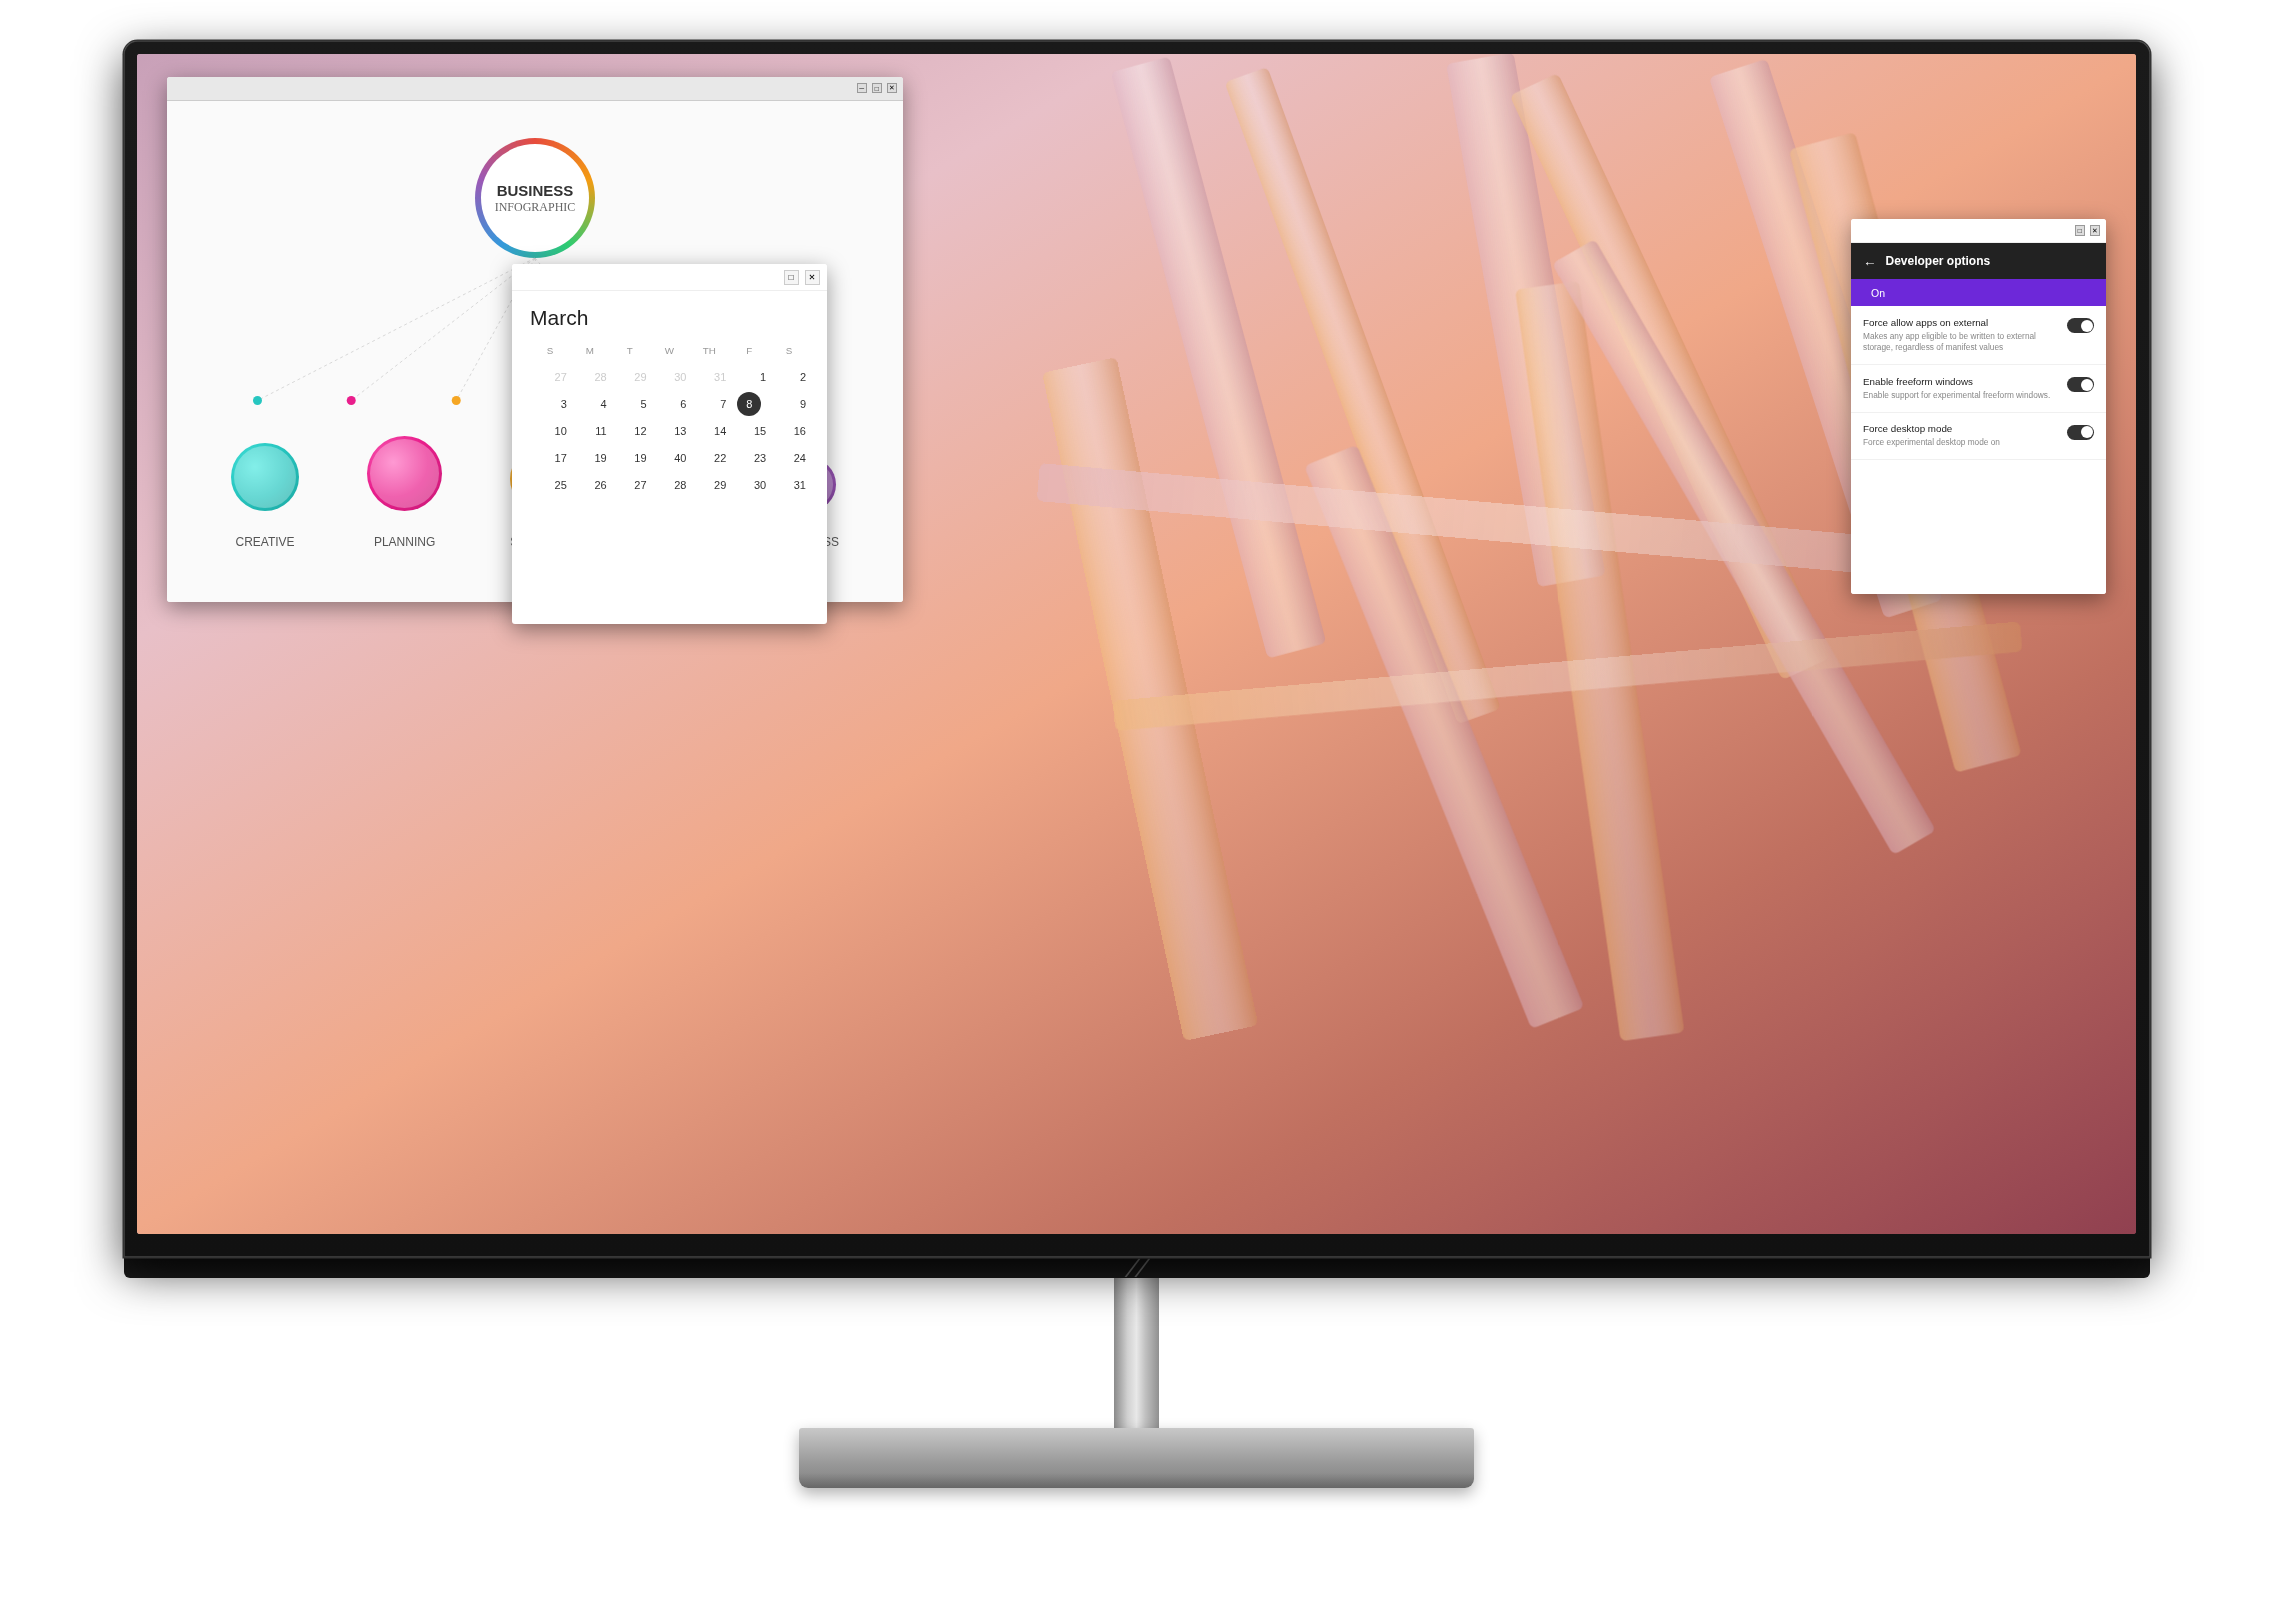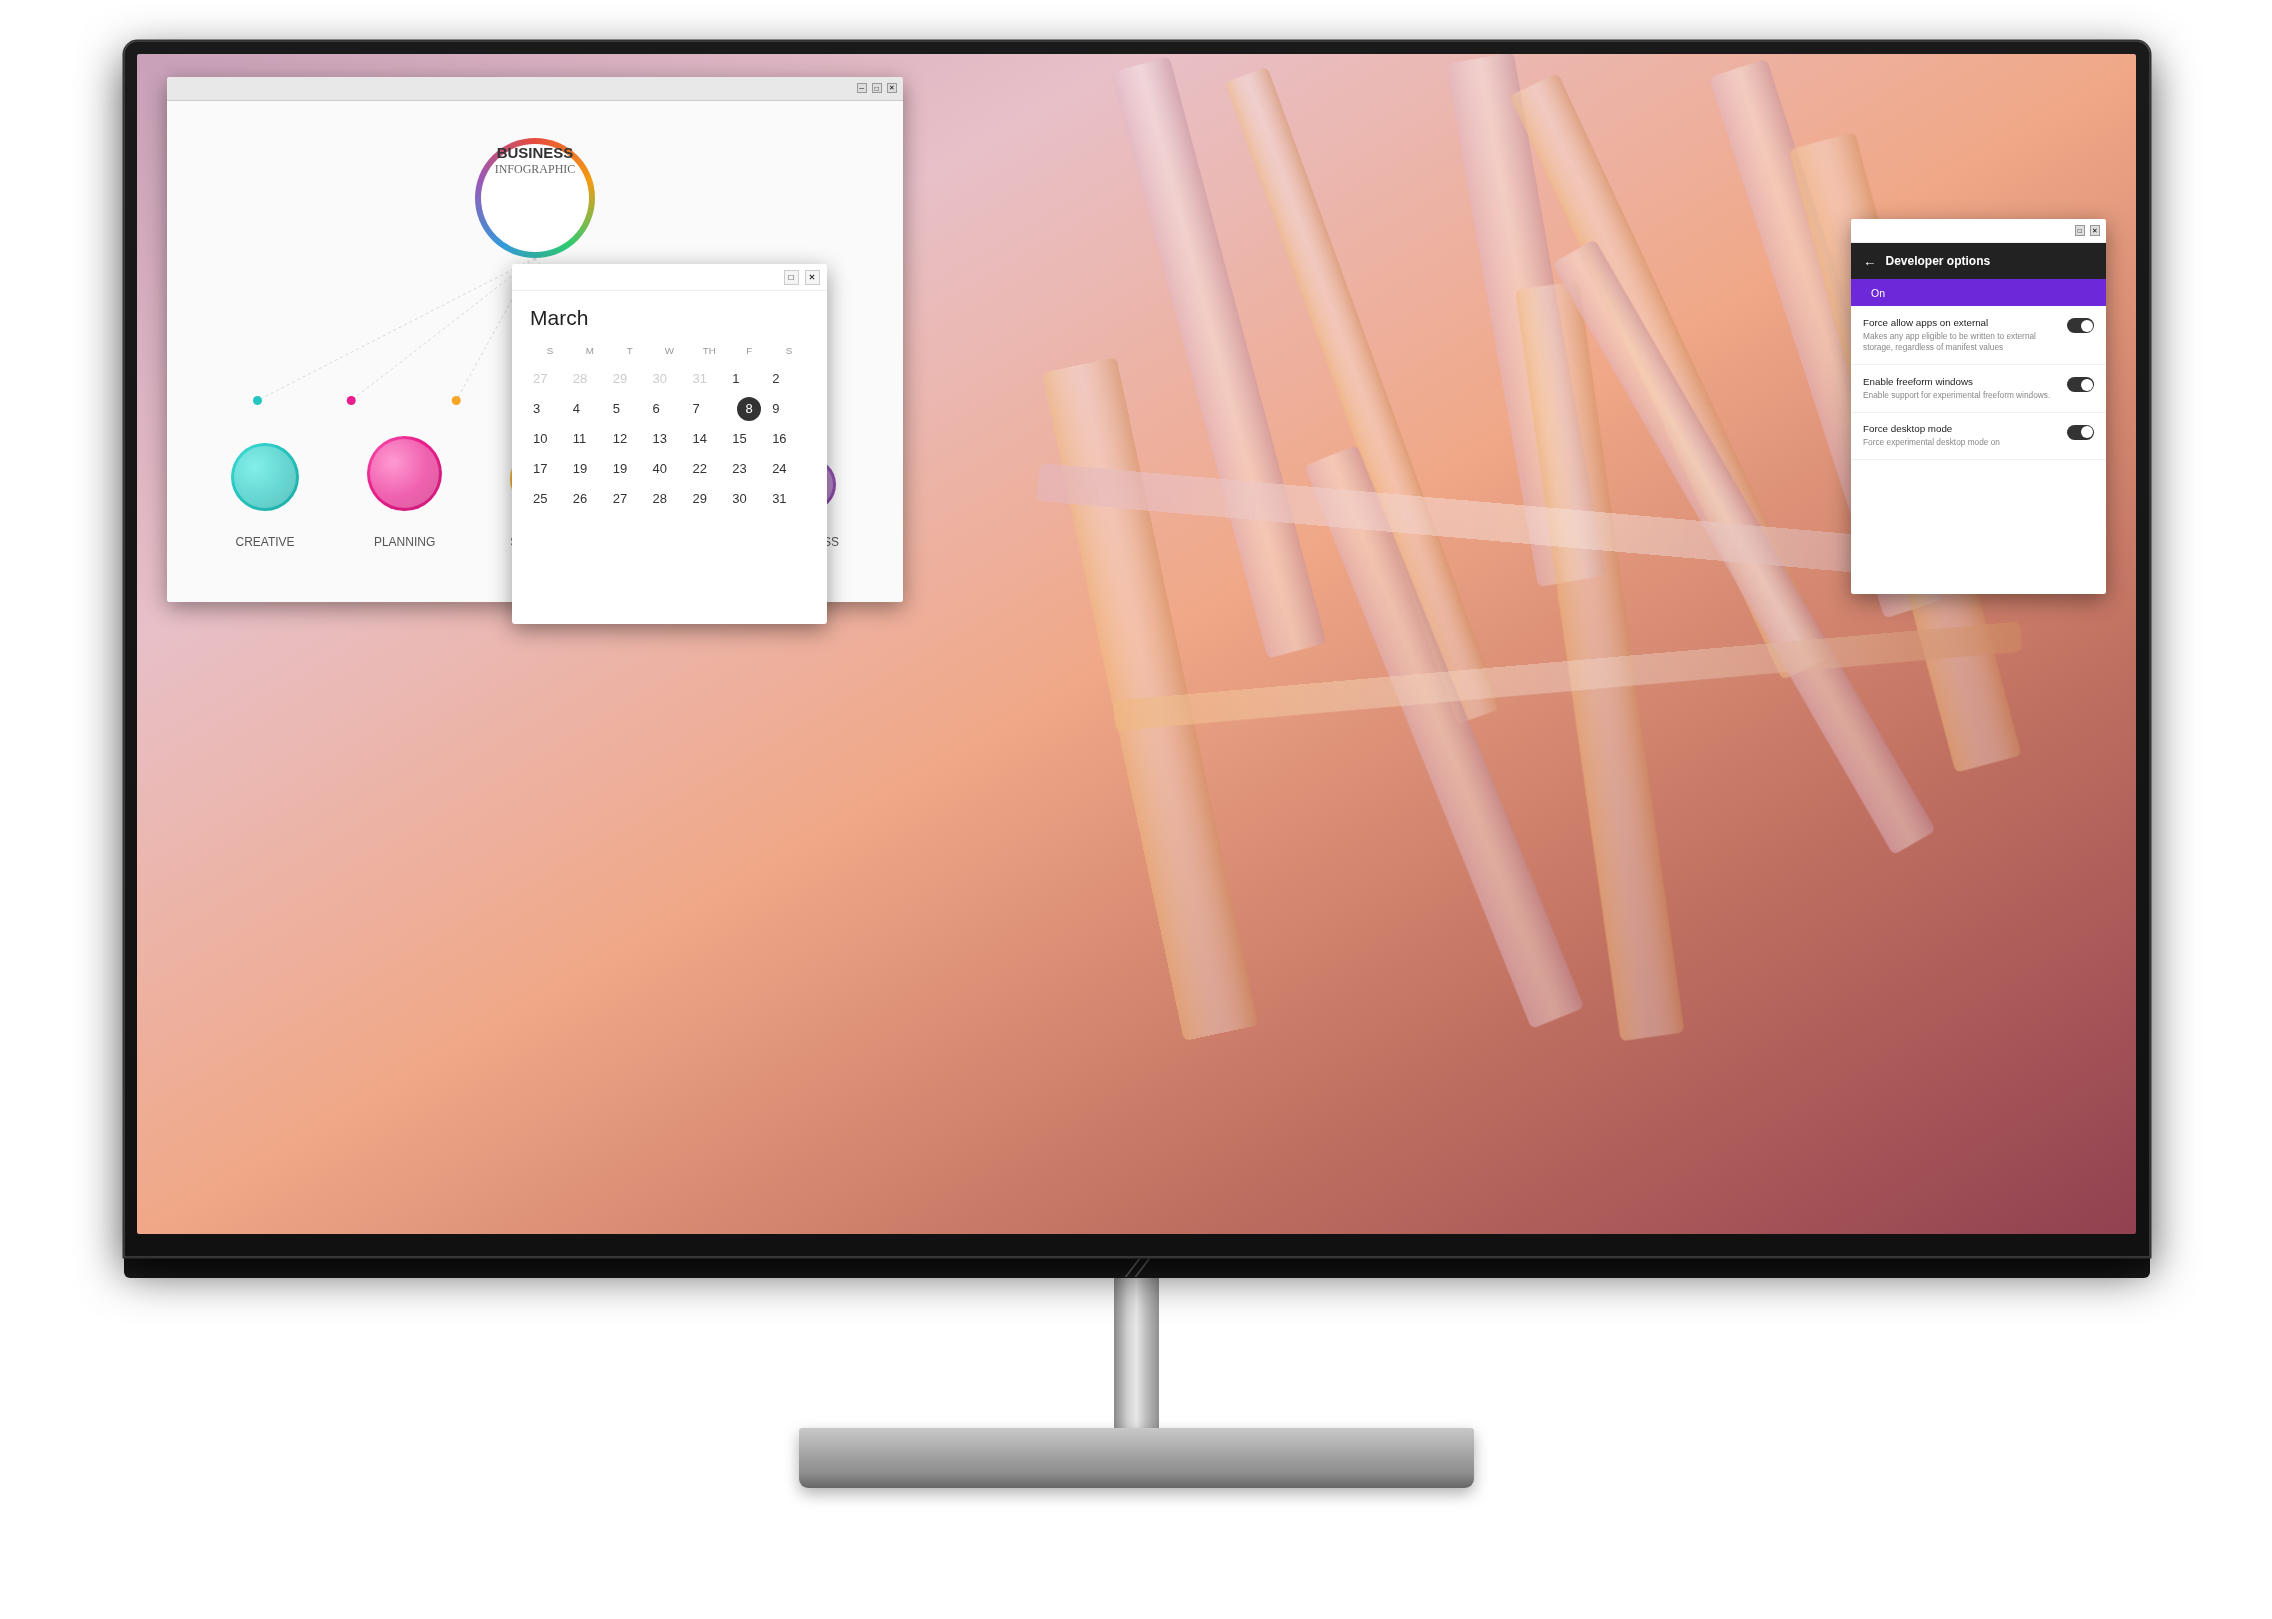--- a/index.html
+++ b/index.html
@@ -151,20 +151,21 @@
     .main-circle {
       width: 120px;
       height: 120px;
       border-radius: 50%;
       border: 6px solid transparent;
       background: linear-gradient(white, white) padding-box,
                   conic-gradient(#e74c3c, #f39c12, #2ecc71, #3498db, #9b59b6, #e74c3c) border-box;
       display: flex;
       flex-direction: column;
       align-items: center;
+      justify-content: center;
       text-align: center;
     }
 
     .main-circle-title {
       font-size: 15px;
       font-weight: bold;
       color: #333;
       line-height: 1.2;
     }
 
@@ -269,22 +270,22 @@
       padding: 3px 0;
     }
 
     .cal-row {
       display: grid;
       grid-template-columns: repeat(7, 1fr);
       margin-bottom: 3px;
     }
 
     .cal-cell {
-      text-align: left;
-      font-size: 13px;
+      text-align: right;
+      font-size: 11px;
       color: #333;
       padding: 6px 3px;
     }
 
     .cal-cell.prev-month {
       color: #ccc;
     }
 
     .cal-cell.today {
       background: #333;

